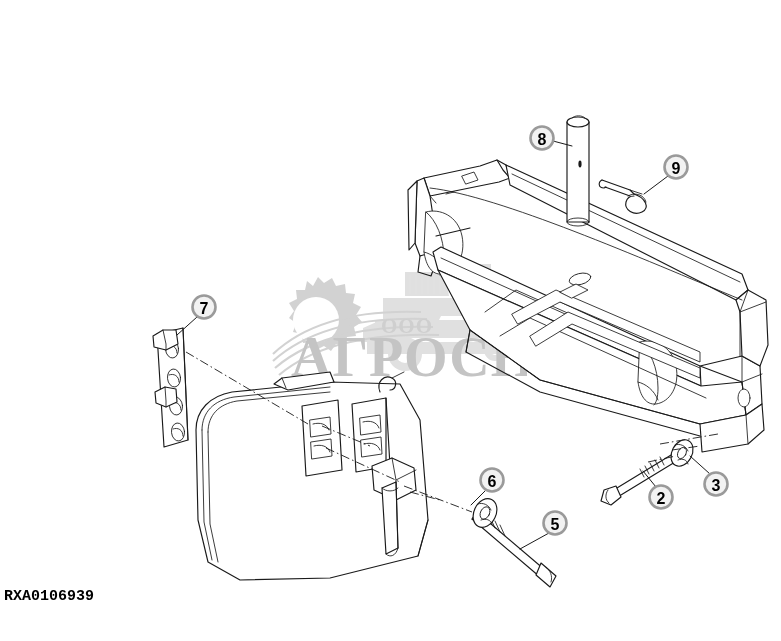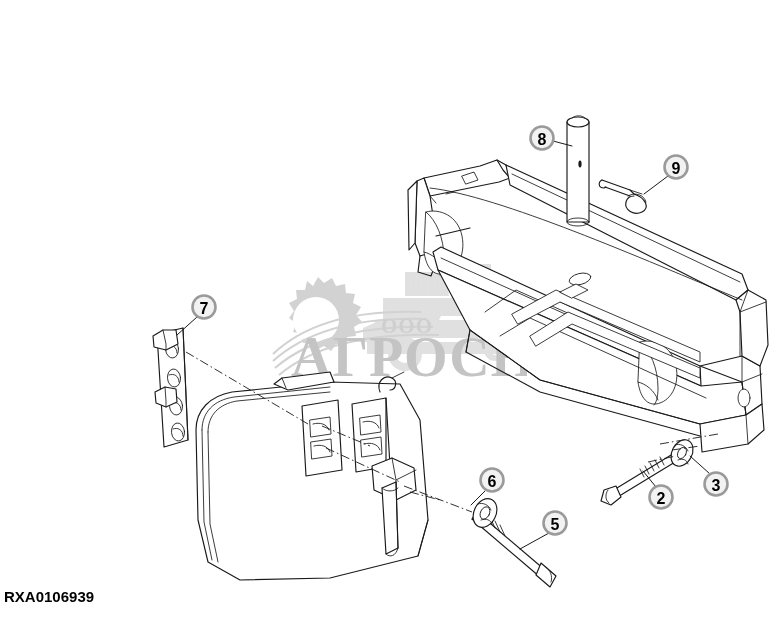--- a/index.html
+++ b/index.html
@@ -22,21 +22,21 @@
     position: absolute;
     left: 0;
     top: 0;
     width: 781px;
     height: 641px;
   }
   .part-no {
     position: absolute;
     left: 4px;
     top: 588px;
-    font-family: Liberation Sans, sans-serif;
+    font-family: Liberation Mono, monospace;
     font-size: 15px;
     font-weight: bold;
     letter-spacing: 0px;
     color: #000000;
     white-space: nowrap;
   }
   
   .ln {
     fill: none;
     stroke: #1a1a1a;

